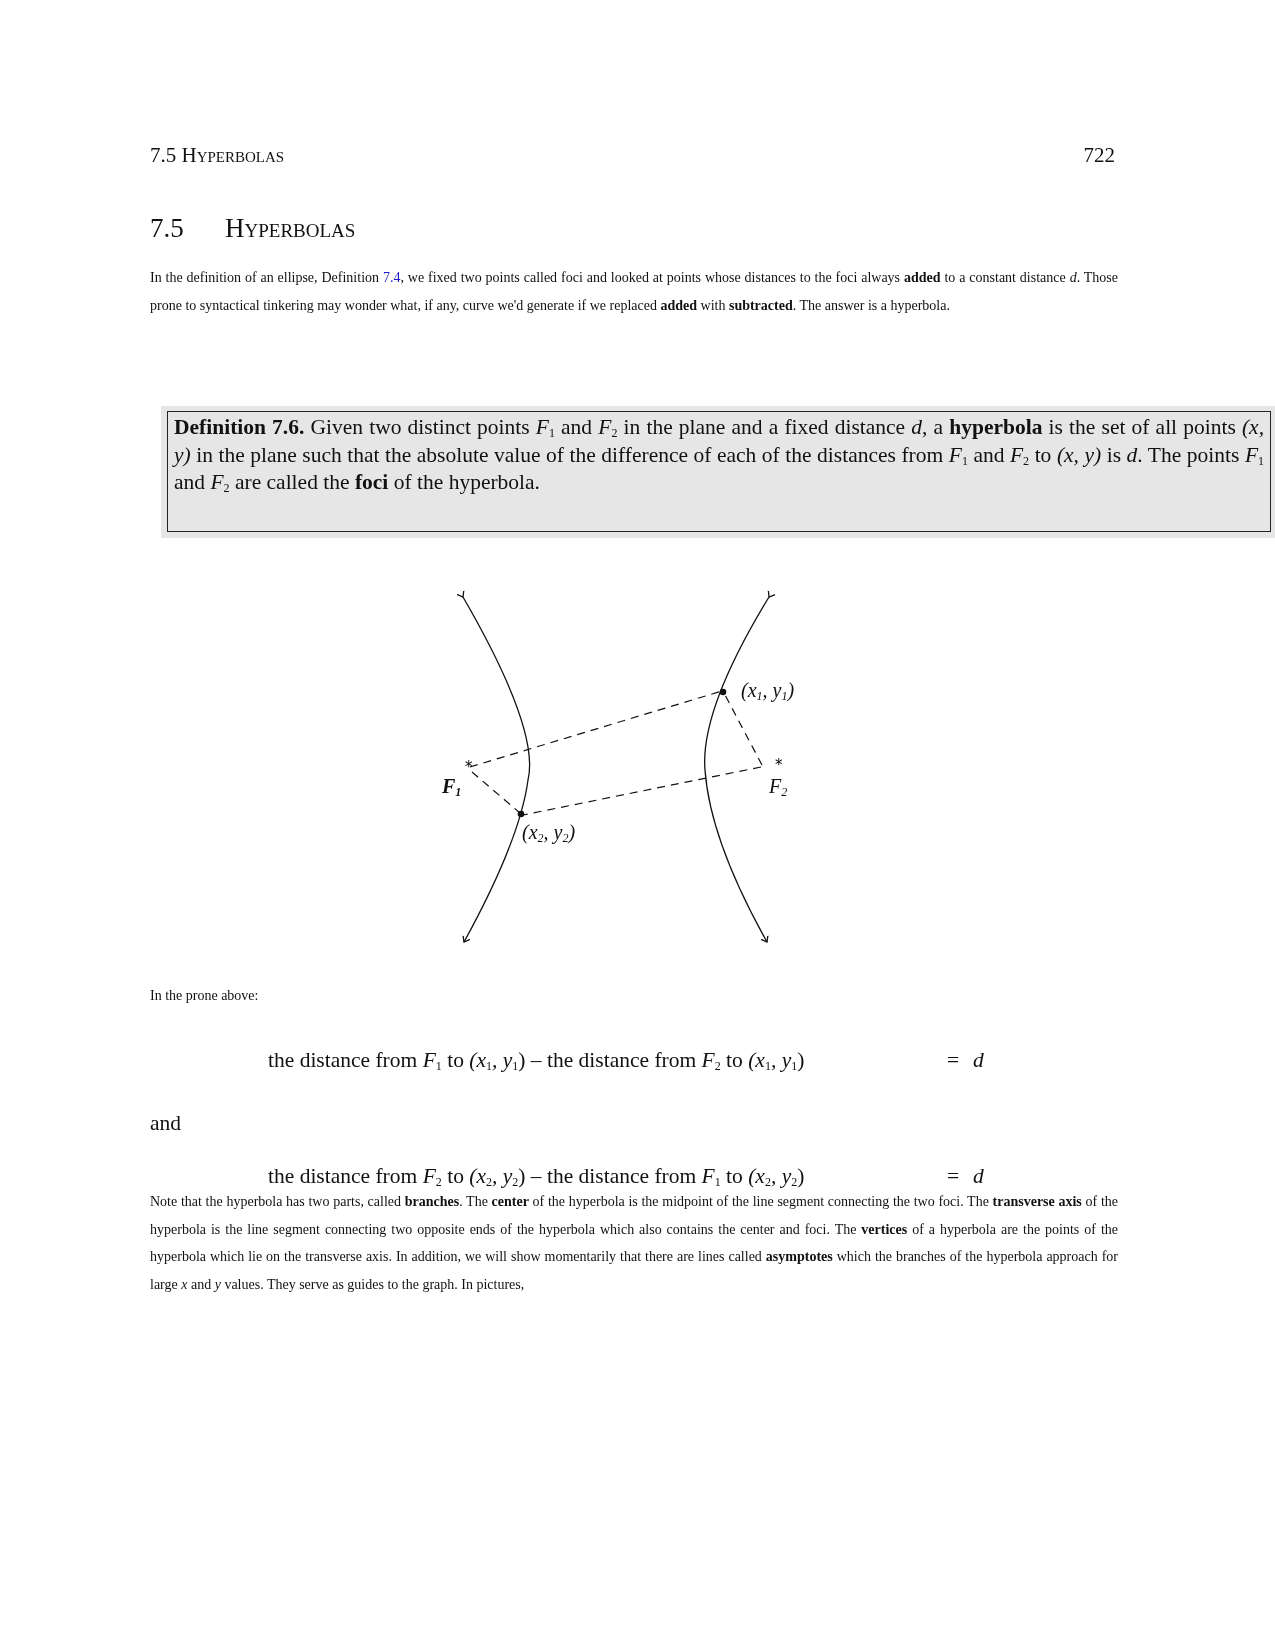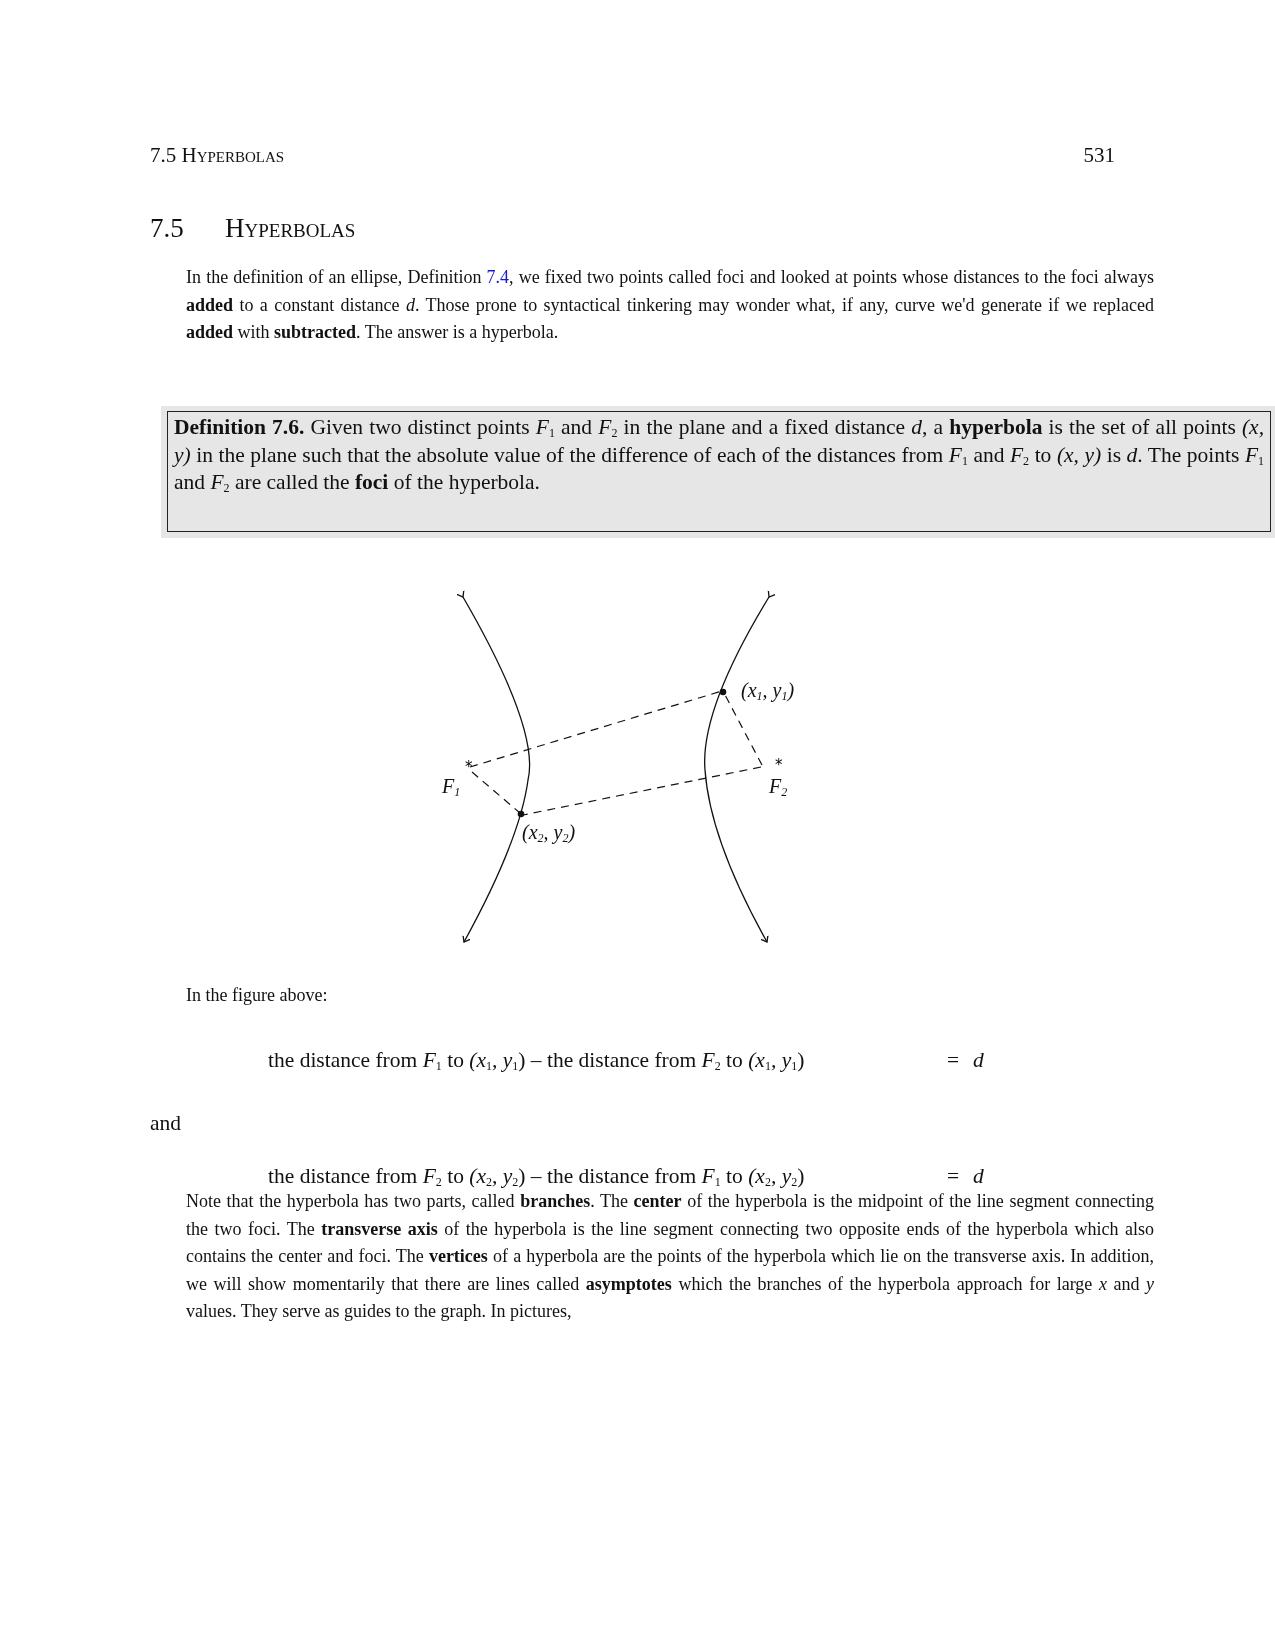--- a/index.html
+++ b/index.html
@@ -14,23 +14,22 @@
     font-family: "Liberation Serif", serif;
   }
   .sc { font-variant: small-caps; text-align: right; }
   .section-title {
     position: absolute; top: 213px; left: 150px;
     font-size: 27px; font-family: "Liberation Serif", serif;
   }
   .section-title .num { display: inline-block; width: 75px; }
   .para {
     position: absolute; left: 150px; width: 968px;
-    font-size: 18px; line-height: 27.5px; text-align: justify;
+    font-size: 14px; line-height: 27.5px; text-align: justify;
     font-family: "Liberation Serif", serif;
-    margin-left: 36px;
   }
   .para b { font-weight: bold; }
   .link { color: #1a1ac8; }
   .defbox {
     position: absolute; top: 406px; left: 161px; width: 1116px; height: 132px;
     background: #e6e6e6; box-sizing: border-box; padding: 5px 6px 6px 6px;
   }
   .definner {
     border: 1.3px solid #222; height: 100%; box-sizing: border-box;
     padding: 2px 6px;
@@ -47,21 +46,21 @@
   }
   .eq .lhs { display: inline-block; width: 665px; }
   .eq .rel { display: inline-block; width: 40px; text-align: center; }
   .and-text { position: absolute; left: 150px; top: 1111px; font-size: 21.5px; font-family: "Liberation Serif", serif; }
 </style>
 </head>
 <body>
 
 <div class="running-head">
   <span><span>7.5</span> <span class="sc">Hyperbolas</span></span>
-  <span>531</span>
+  <span>722</span>
 </div>
 
 <div class="section-title">
   <span class="num">7.5</span><span class="sc">Hyperbolas</span>
 </div>
 
 <div class="para" style="top:264px;">
   <span>In the definition of an ellipse, Definition </span><span class="link">7.4</span><span>, we fixed two points called foci and looked at points whose distances to the foci always </span><b>added</b><span> to a constant distance </span><i class="m">d</i><span>. Those prone to syntactical tinkering may wonder what, if any, curve we'd generate if we replaced </span><b>added</b><span> with </span><b>subtracted</b><span>. The answer is a hyperbola.</span>
 </div>
 
@@ -82,27 +81,27 @@
     <path d="M349,17 Q280,130 285,190 Q290,260 347,362" fill="none" stroke="#111" stroke-width="1.3" marker-start="url(#arr)" marker-end="url(#arr)"></path>
     <line x1="50" y1="187" x2="302" y2="111" stroke="#111" stroke-width="1.2" stroke-dasharray="8,6"></line>
     <line x1="342" y1="185" x2="304" y2="113" stroke="#111" stroke-width="1.2" stroke-dasharray="8,6"></line>
     <line x1="52" y1="192" x2="100" y2="233" stroke="#111" stroke-width="1.2" stroke-dasharray="8,6"></line>
     <line x1="341" y1="187" x2="103" y2="235" stroke="#111" stroke-width="1.2" stroke-dasharray="8,6"></line>
     <circle cx="303" cy="112" r="3.3" fill="#111"></circle>
     <circle cx="101" cy="234" r="3.3" fill="#111"></circle>
     <text x="45" y="192" font-size="15" font-family="DejaVu Sans, sans-serif">*</text>
     <text x="355" y="190" font-size="15" font-family="DejaVu Sans, sans-serif">*</text>
   </svg>
-  <div class="fig-label" style="left:22px; top:195px;"><span>F</span><sub>1</sub></div>
+  <div class="fig-label" style="left:22px; top:195px;font-weight:bold;"><span>F</span><sub>1</sub></div>
   <div class="fig-label" style="left:349px; top:195px;"><span>F</span><sub>2</sub></div>
   <div class="fig-label" style="left:313px; top:99px;margin-left:8px;"><span>(x</span><sub>1</sub><span>, y</span><sub>1</sub><span>)</span></div>
   <div class="fig-label" style="left:102px; top:241px;"><span>(x</span><sub>2</sub><span>, y</span><sub>2</sub><span>)</span></div>
 </div>
 
-<div class="para" style="top:982px;">In the figure above:</div>
+<div class="para" style="top:982px;">In the prone above:</div>
 
 <div class="eq" style="top:1048px;">
   <span class="lhs"><span>the distance from </span><i class="m">F</i><sub>1</sub><span> to </span><i class="m">(x</i><sub>1</sub><i class="m">, y</i><sub>1</sub><span>)</span><span> – the distance from </span><i class="m">F</i><sub>2</sub><span> to </span><i class="m">(x</i><sub>1</sub><i class="m">, y</i><sub>1</sub><span>)</span></span><span class="rel">=</span><i class="m">d</i>
 </div>
 
 <div class="and-text">and</div>
 
 <div class="eq" style="top:1164px;">
   <span class="lhs"><span>the distance from </span><i class="m">F</i><sub>2</sub><span> to </span><i class="m">(x</i><sub>2</sub><i class="m">, y</i><sub>2</sub><span>)</span><span> – the distance from </span><i class="m">F</i><sub>1</sub><span> to </span><i class="m">(x</i><sub>2</sub><i class="m">, y</i><sub>2</sub><span>)</span></span><span class="rel">=</span><i class="m">d</i>
 </div>

